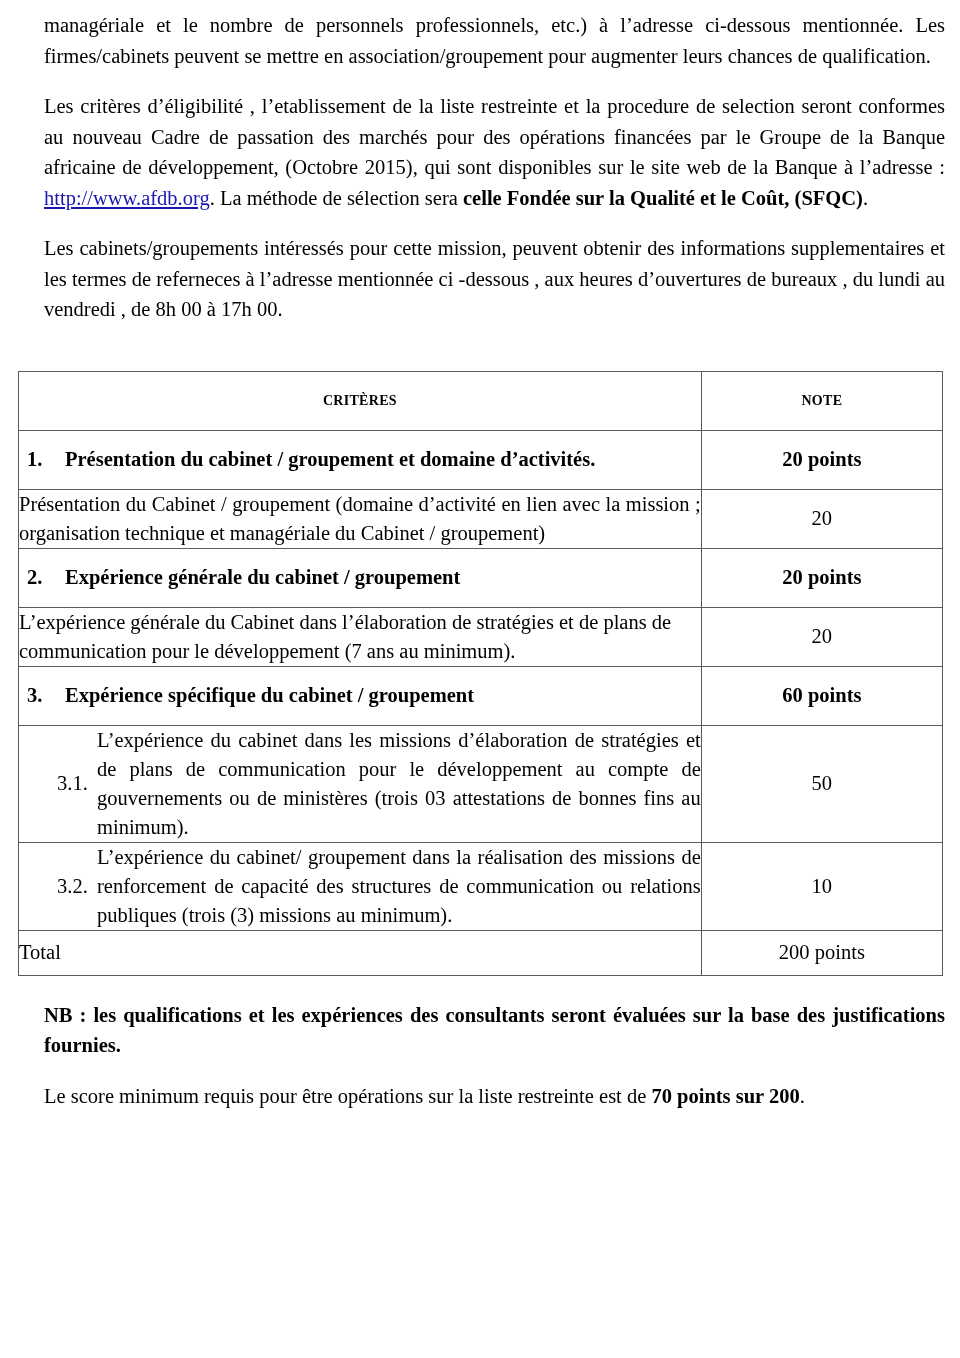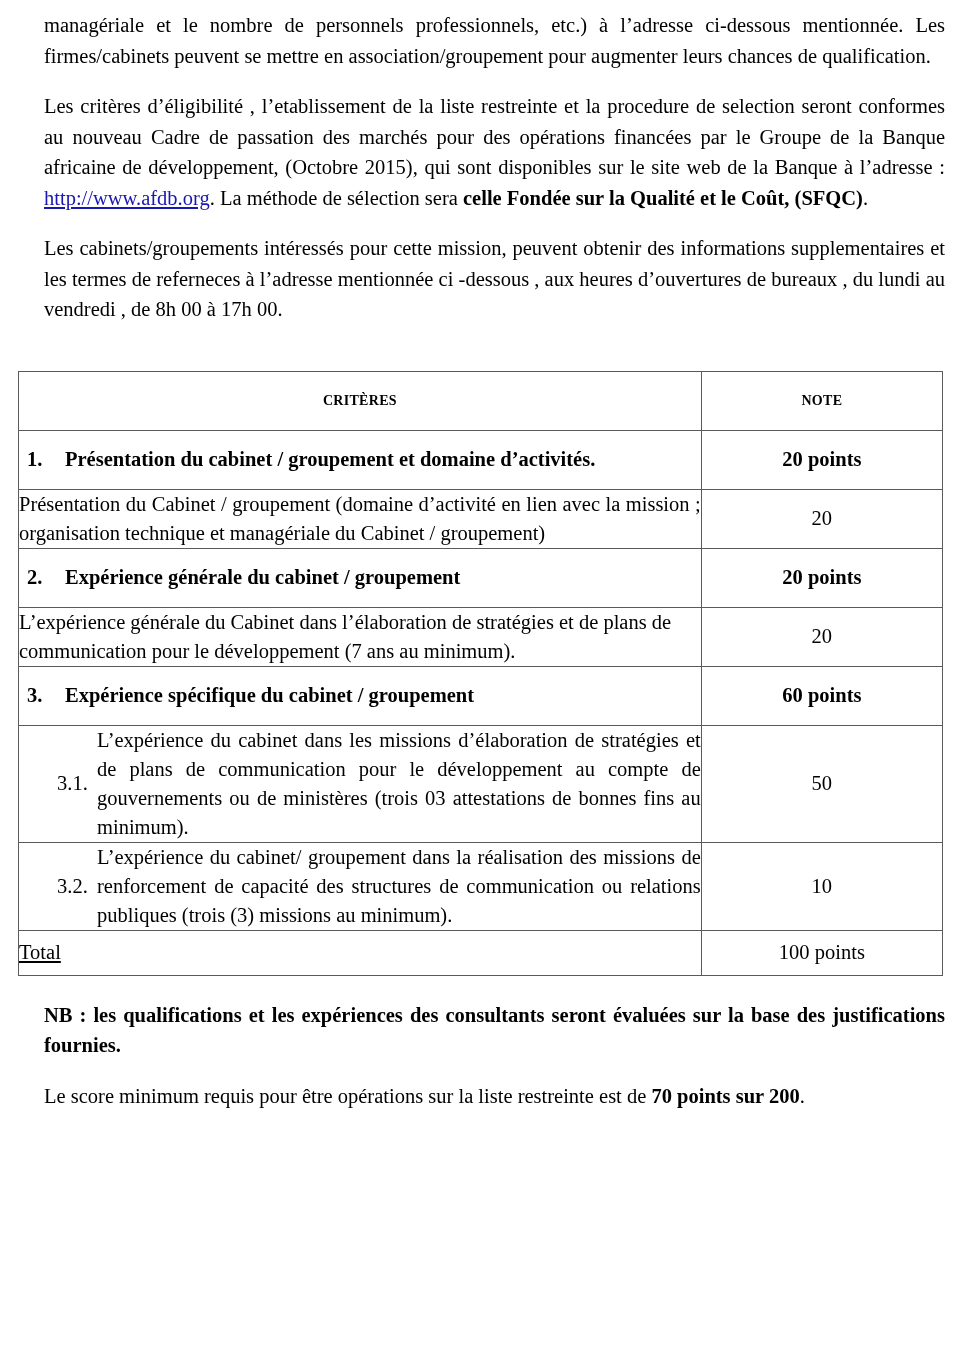--- a/index.html
+++ b/index.html
@@ -102,21 +102,20 @@
   .sub-text {
     flex: 1 1 auto;
     text-align: justify;
     text-justify: inter-word;
   }
   .total-cell {
     font-size: 20.5px;
     padding: 10px 10px 18px 74px;
     height: 44px;
     vertical-align: middle;
-    text-decoration: underline;
   }
   .after-table { height: 24px; }
 </style>
 </head>
 <body>
 
 <div class="page">
 
   <p class="body-par">managériale et le nombre de personnels professionnels, etc.) à l’adresse ci-dessous mentionnée. Les firmes/cabinets peuvent se mettre en association/groupement pour augmenter leurs chances de qualification.</p>
 
@@ -201,21 +200,21 @@
           <div class="sub-item">
             <span class="sub-num">3.2.</span>
             <span class="sub-text">L’expérience du cabinet/ groupement dans la réalisation des missions de renforcement de capacité des structures de communication ou relations publiques (trois (3) missions au minimum).</span>
           </div>
         </td>
         <td class="note-cell">10</td>
       </tr>
 
       <tr>
         <td class="total-cell">Total</td>
-        <td class="note-cell">100 points</td>
+        <td class="note-cell">200 points</td>
       </tr>
 
     </tbody>
   </table>
 
   <div class="after-table"></div>
 
   <p class="body-par bold">NB : les qualifications et les expériences des consultants seront évaluées sur la base des justifications fournies.</p>
 
   <div class="gap-md"></div>

